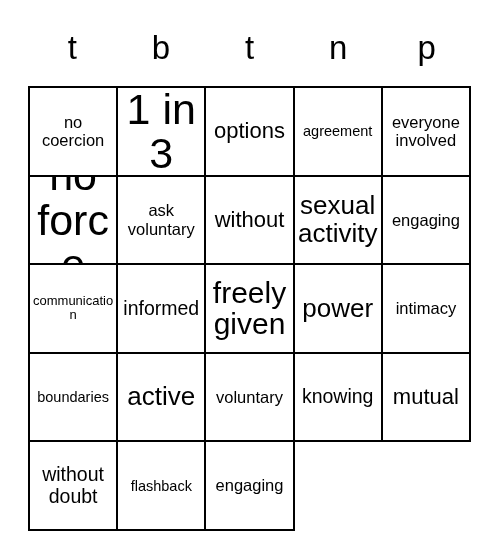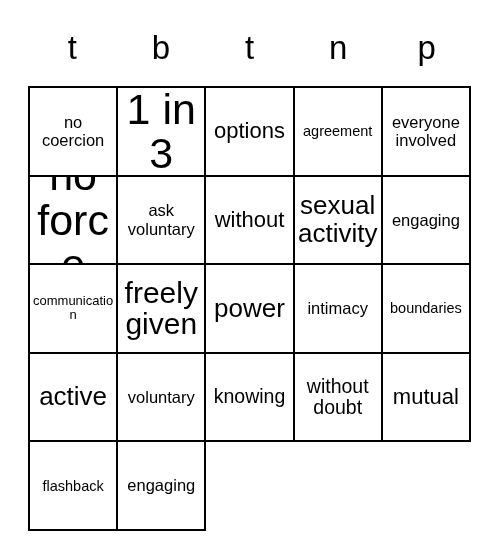--- a/index.html
+++ b/index.html
@@ -133,20 +133,23 @@
       <div class="bingo-cell">
         <span class="cell-text fs-2xl">sexual activity</span>
       </div>
       <div class="bingo-cell">
         <span class="cell-text fs-md">engaging</span>
       </div>
       <div class="bingo-cell">
         <span class="cell-text fs-xs">communication</span>
       </div>
       <div class="bingo-cell">
+        <span class="cell-text fs-lg">informed</span>
+      </div>
+      <div class="bingo-cell">
         <span class="cell-text fs-3xl">freely given</span>
       </div>
       <div class="bingo-cell">
         <span class="cell-text fs-2xl">power</span>
       </div>
       <div class="bingo-cell">
         <span class="cell-text fs-md">intimacy</span>
       </div>
       <div class="bingo-cell">
         <span class="cell-text fs-sm">boundaries</span>
@@ -154,24 +157,24 @@
       <div class="bingo-cell">
         <span class="cell-text fs-2xl">active</span>
       </div>
       <div class="bingo-cell">
         <span class="cell-text fs-md">voluntary</span>
       </div>
       <div class="bingo-cell">
         <span class="cell-text fs-lg">knowing</span>
       </div>
       <div class="bingo-cell">
-        <span class="cell-text fs-lg">without doubt</span>
+        <span class="cell-text fs-xl">mutual</span>
       </div>
       <div class="bingo-cell">
-        <span class="cell-text fs-xl">mutual</span>
+        <span class="cell-text fs-lg">without doubt</span>
       </div>
       <div class="bingo-cell">
         <span class="cell-text fs-sm">flashback</span>
       </div>
       <div class="bingo-cell">
         <span class="cell-text fs-md">engaging</span>
       </div>
     </div>
 
 </div>

